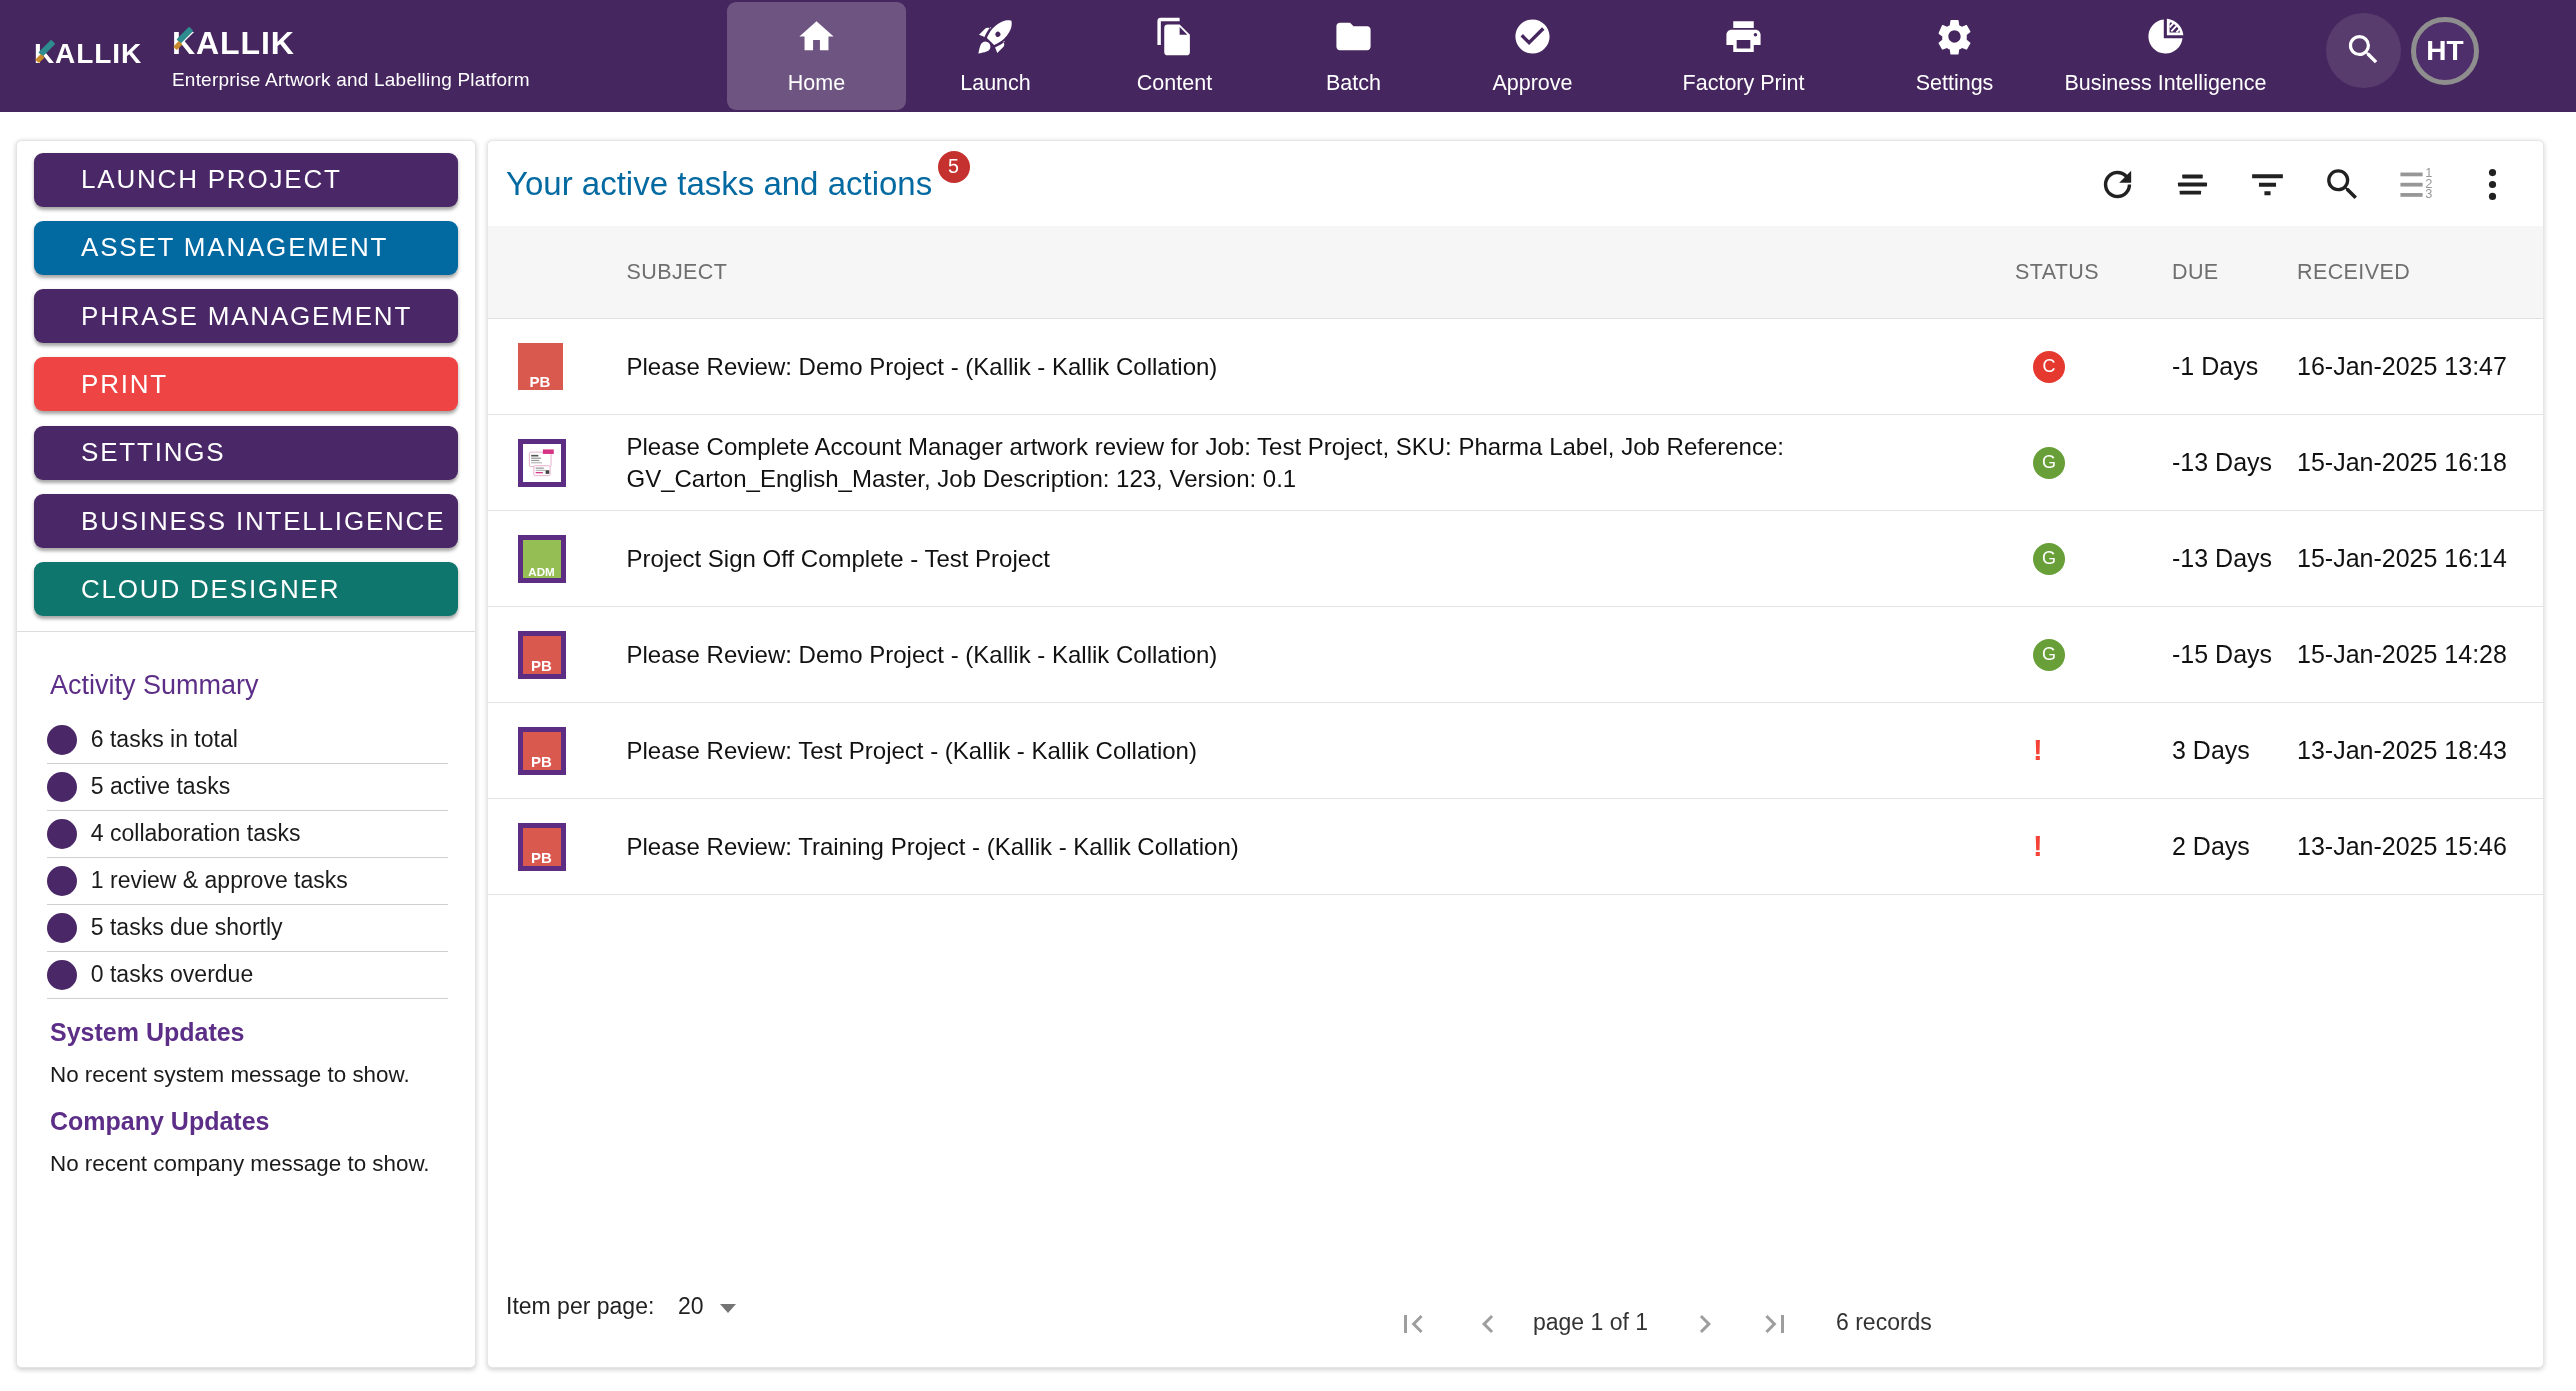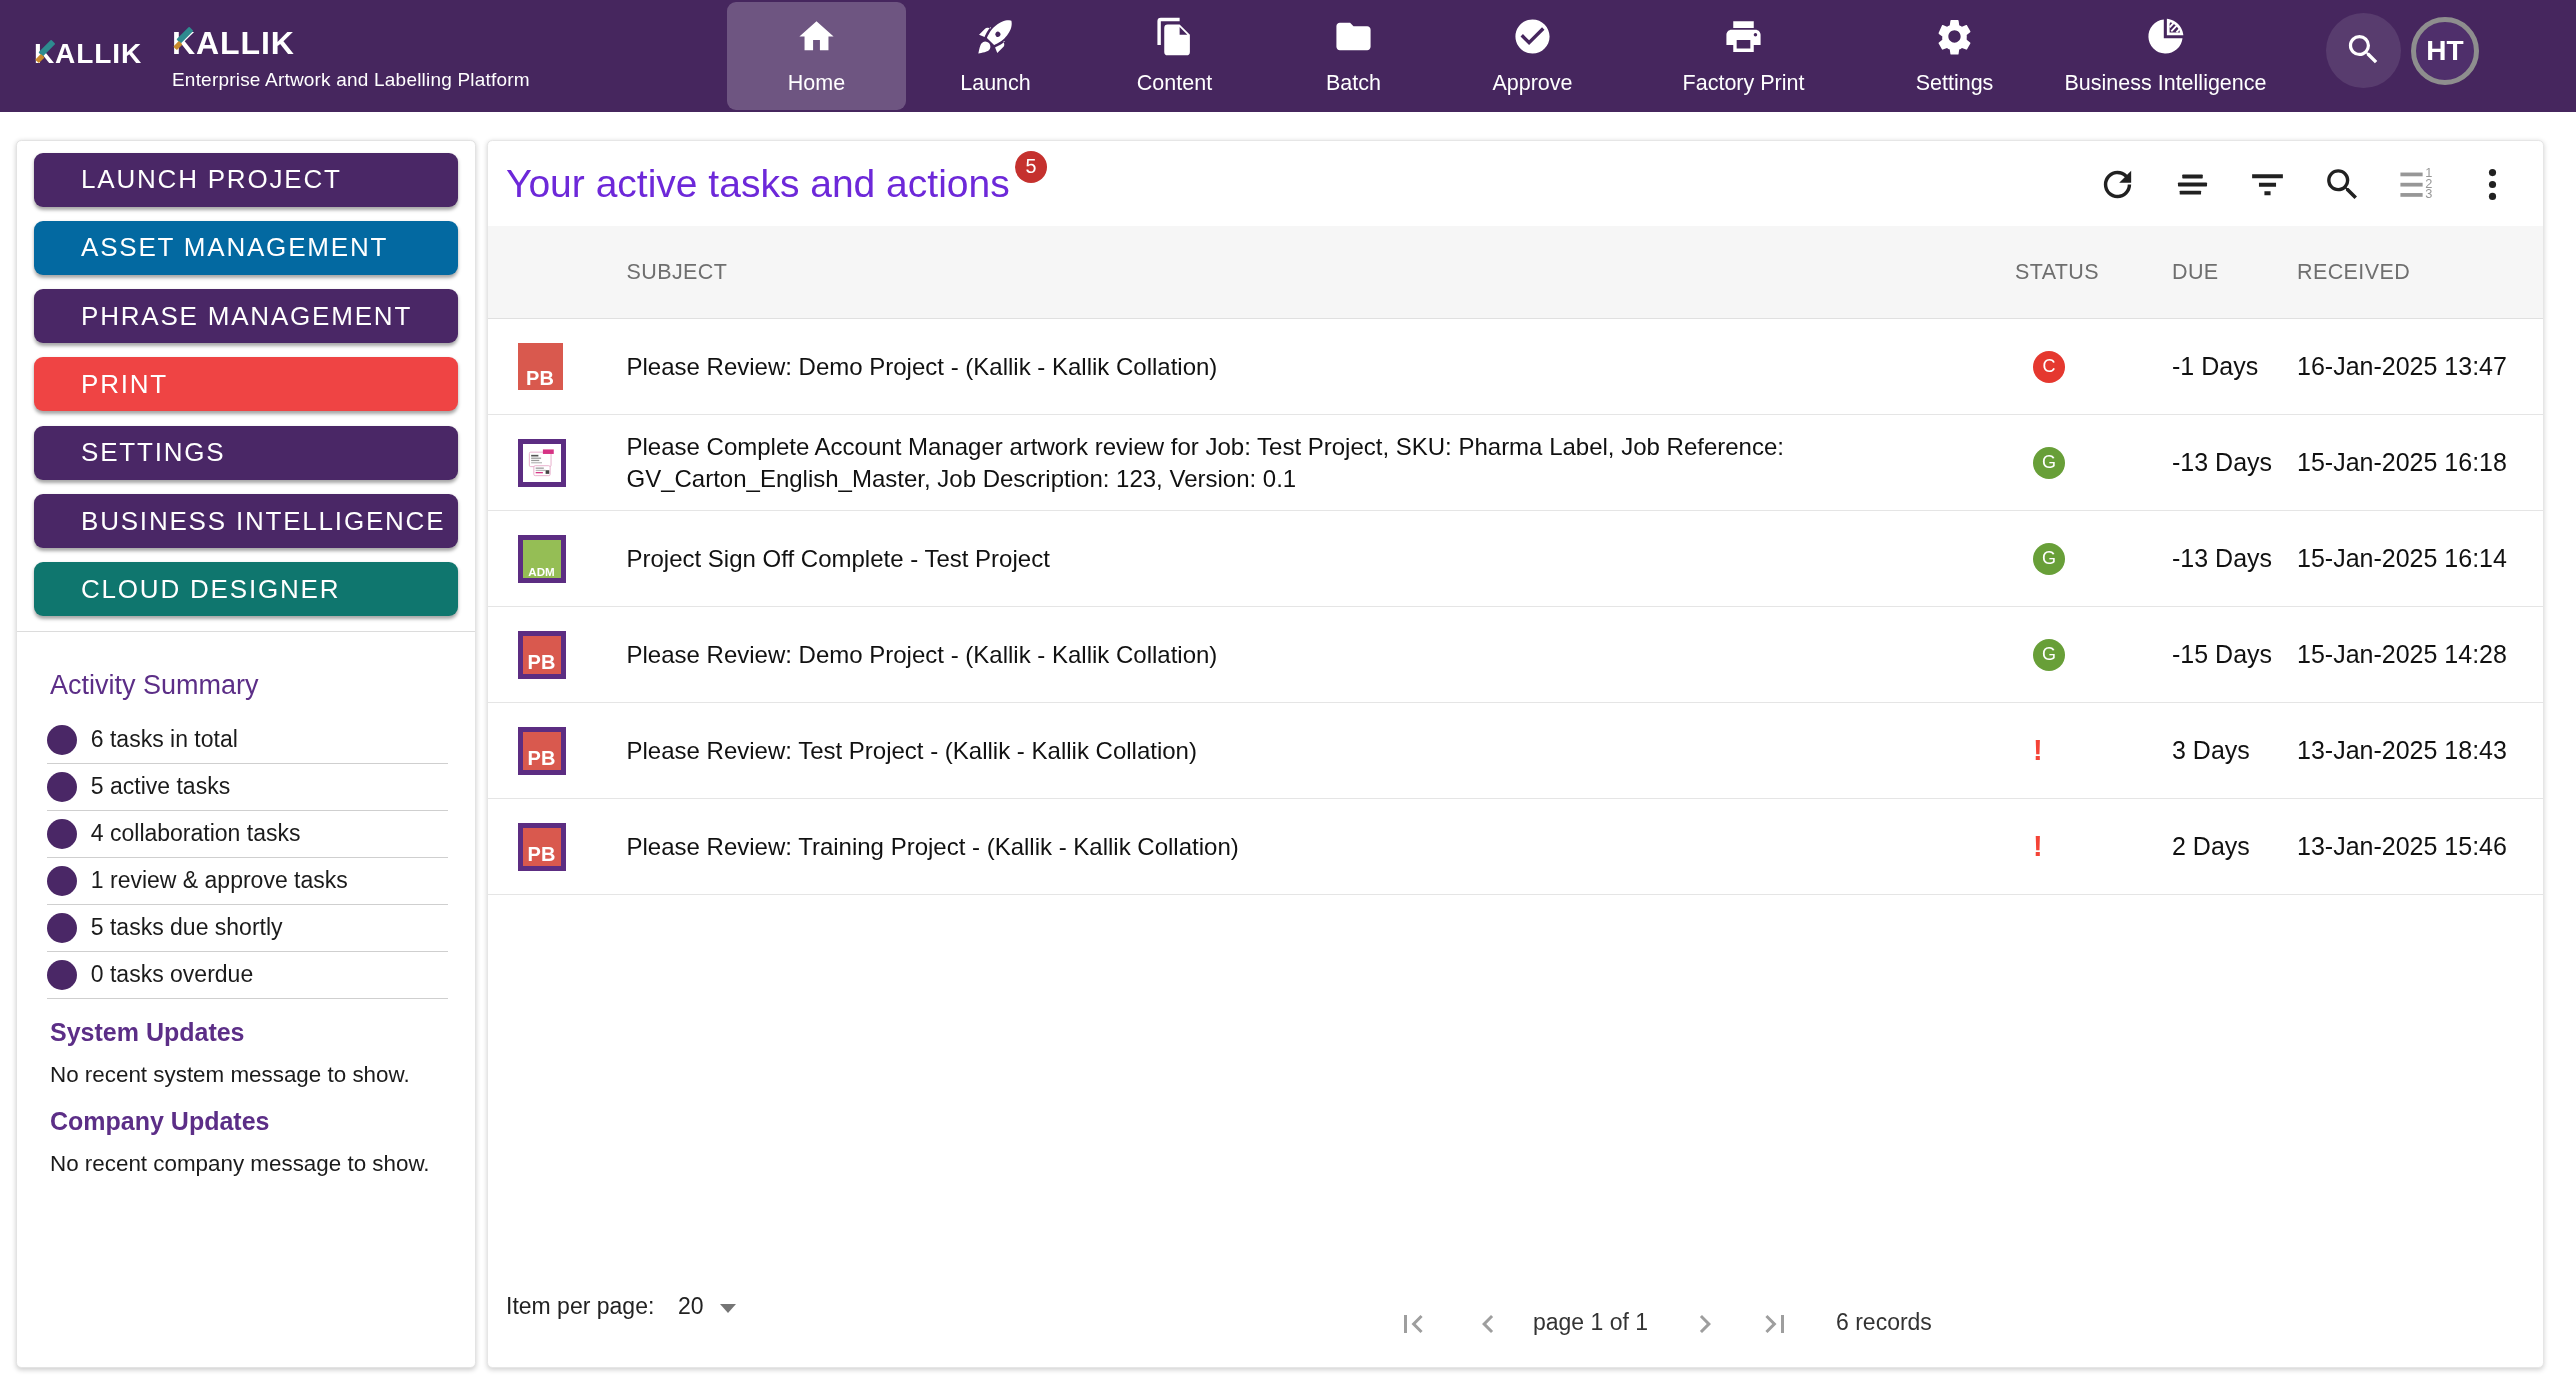--- a/index.html
+++ b/index.html
@@ -45,21 +45,21 @@
     border-bottom:0.9px solid #CFCFCF; cursor:pointer; }
   .bullet { width:30px; height:30px; border-radius:50%; background:#4A2766; margin-right:14.3px; flex:0 0 30px; }
   .activity-item .act-label { font-size:23px; color:#1B1B1B; }
   .updates-title { margin:19.7px 0 0 33px; color:#5C2E87; font-size:25px; font-weight:700; }
   .updates-msg { margin:14.3px 0 0 33px; color:#1B1B1B; font-size:22.4px; }
 
   
   .main-card { position:absolute; left:487px; top:140px; width:2057px; height:1228px; background:#fff;
     border:0.9px solid #E6E6E6; border-radius:5.4px; box-shadow:0 1.8px 5.4px rgba(0,0,0,0.18); }
   .card-header { height:85px; display:flex; align-items:center; padding-left:18px; position:relative; }
-  .page-title { font-size:39px; color:#6d28d9; font-weight:400; }
+  .page-title { font-size:33px; color:#0369a1; font-weight:400; }
   .title-badge { width:32px; height:32px; border-radius:50%; background:#C5312E; color:#fff; font-size:19.7px;
     font-weight:500; display:flex; align-items:center; justify-content:center; margin:-34px 0 0 5.4px; }
   .toolbar { position:absolute; top:21.5px; right:29px; display:flex; gap:32px; }
   .tool-btn { width:43px; height:43px; display:flex; align-items:center; justify-content:center; cursor:pointer; }
   .tool-btn svg { width:41px; height:41px; }
 
   .thead { height:93px; background:#F6F6F6; border-bottom:0.9px solid #E0E0E0; display:flex; align-items:center;
     padding-left:29.5px; color:#6F6F6F; font-size:21.5px; letter-spacing:0.4px; }
   .col-iconspacer { width:48px; margin-right:61px; flex:0 0 48px; }
   .col-subject { flex:1 1 auto; padding-right:36px; }
@@ -67,21 +67,21 @@
   .col-due { width:125px; flex:0 0 125px; padding-left:18px; }
   .col-received { width:264px; flex:0 0 264px; padding-left:18px; }
 
   .row { height:96px; display:flex; align-items:center; padding-left:29.5px; border-bottom:0.9px solid #E5E5E5; cursor:pointer; }
   .row .subject { font-size:24px; color:#111; line-height:32px; }
   .row .due, .row .received { font-size:25px; color:#111; }
   .tile { flex:0 0 48px; width:48px; height:48px; display:flex; align-items:flex-end; justify-content:center;
     margin-right:61px; color:#fff; font-weight:700; }
   .tile.plain { width:45px; height:47px; flex-basis:45px; margin-right:64px; }
   .tile.bordered { border:5.4px solid #5C2D82; }
-  .tile.pb { font-size:20px; } .tile.adm { font-size:11.6px; }
+  .tile.pb { font-size:15px; } .tile.adm { font-size:11.6px; }
   .tile.thumb { background:#fff; align-items:center; justify-content:center; }
   .status-circle { width:32px; height:32px; border-radius:50%; color:#fff; font-size:18px; font-weight:500;
     display:flex; align-items:center; justify-content:center; margin-left:18px; }
   .status-alert { width:32px; margin-left:18px; text-align:center; color:#F44336; font-size:29px; font-weight:700; }
 
   .pagination-label { position:absolute; left:18px; top:1152px; font-size:23px; color:#222; }
   .ipp-select { position:absolute; left:190px; top:1152px; font-size:23px; color:#222; cursor:pointer; display:flex; align-items:center; }
   .caret { width:0; height:0; border-left:8px solid transparent; border-right:8px solid transparent;
     border-top:9.8px solid #757575; margin-left:16px; margin-top:3.6px; }
   .pg-btn { position:absolute; width:36px; height:36px; top:1165px; cursor:pointer; }

